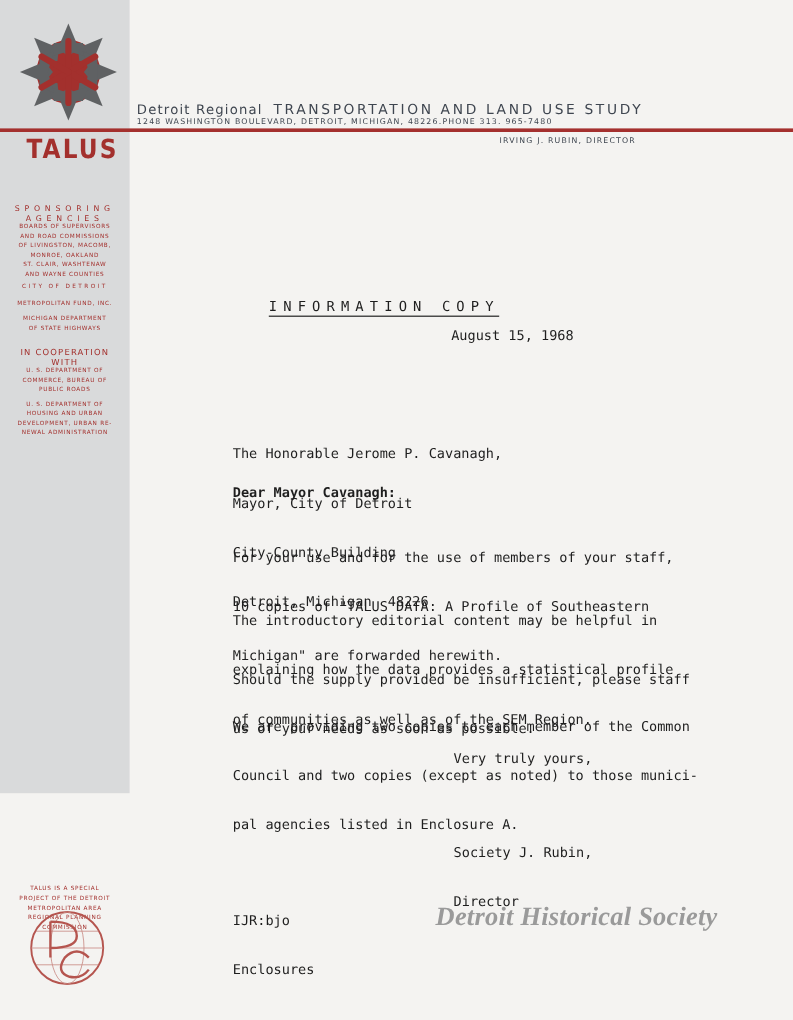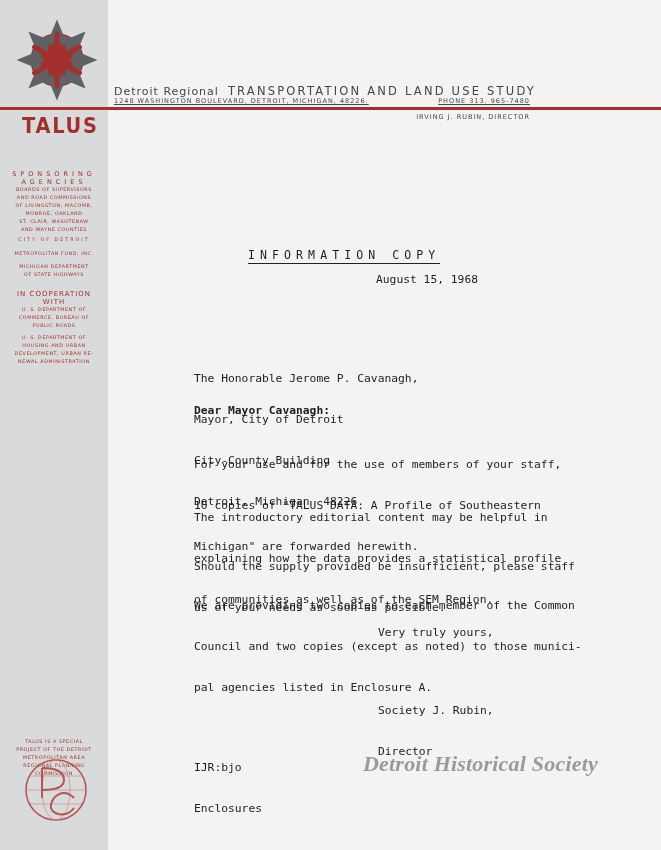--- a/index.html
+++ b/index.html
@@ -2,38 +2,38 @@
 <html><head>
 <meta charset="utf-8">
 <style>
   html, body { margin:0; padding:0; }
   body {
     width:661px; height:850px; position:relative; overflow:hidden;
     background:#f1f0ee;
   }
   .page { position:absolute; left:0; top:0; width:661px; height:850px; background:#f4f3f1; }
   .sidebar {
-    position:absolute; left:0; top:0; width:108px; height:850px;
+    position:absolute; left:0; top:0; width:108px; height:661px;
     background:#d9dadb;
   }
   .logo { position:absolute; left:14px; top:17px; width:86px; height:86px; }
   .rule {
     position:absolute; left:0; top:107px; width:661px; height:3px;
     background:#a4302e;
   }
   .org-line {
     position:absolute; left:114px; top:84px;
     font-family:"DejaVu Sans", sans-serif; font-size:11px; letter-spacing:1px;
     color:#3f4650; white-space:nowrap;
   }
   .org-line .big { font-size:11.5px; letter-spacing:2.2px; }
   .addr-line {
     position:absolute; left:114px; top:97px; width:416px;
     font-family:"DejaVu Sans", sans-serif; font-size:6.5px; letter-spacing:1px;
-    color:#3f4650; display:flex; justify-content:space-between; white-space:nowrap;text-decoration:underline;
+    color:#3f4650; display:flex; white-space:nowrap;
   }
   .director-line {
     position:absolute; left:380px; top:113px; width:150px; text-align:right;
     font-family:"DejaVu Sans", sans-serif; font-size:6.5px; letter-spacing:1px;
     color:#3f4650; white-space:nowrap;
   }
   .talus {
     position:absolute; left:22px; top:113px;
     font-family:"DejaVu Sans", sans-serif; font-weight:bold; font-size:22px;
     letter-spacing:2px; color:#a3302d; transform:scaleX(0.88); transform-origin:left;
@@ -45,21 +45,21 @@
     margin-top:27px;
   }
   .sb .w { font-size:6.5px; letter-spacing:4px; }
   .sb .s { font-size:4.8px; letter-spacing:0.6px; }
   .sb .m { font-size:7px; letter-spacing:1px; }
   .letter {
     position:absolute; font-family:"DejaVu Sans Mono", monospace; font-size:11.3px;
     color:#1e1e1e; line-height:13.6px; white-space:pre;
   }
   .info-copy {
-    position:absolute; left:248px; top:248px;
+    position:absolute; left:224px; top:248px;
     font-family:"DejaVu Sans Mono", monospace; font-size:11.5px; letter-spacing:5.1px;
     color:#1e1e1e; border-bottom:1.4px solid #222; padding-bottom:1px; white-space:nowrap;
   }
   .watermark {
     position:absolute; left:363px; top:751px;
     font-family:"Liberation Serif", serif; font-style:italic; font-weight:bold;
     font-size:22px; color:#9a9a9a; white-space:nowrap; letter-spacing:0.2px;
   }
   .seal { position:absolute; left:24px; top:758px; width:64px; height:64px; }
 </style>

